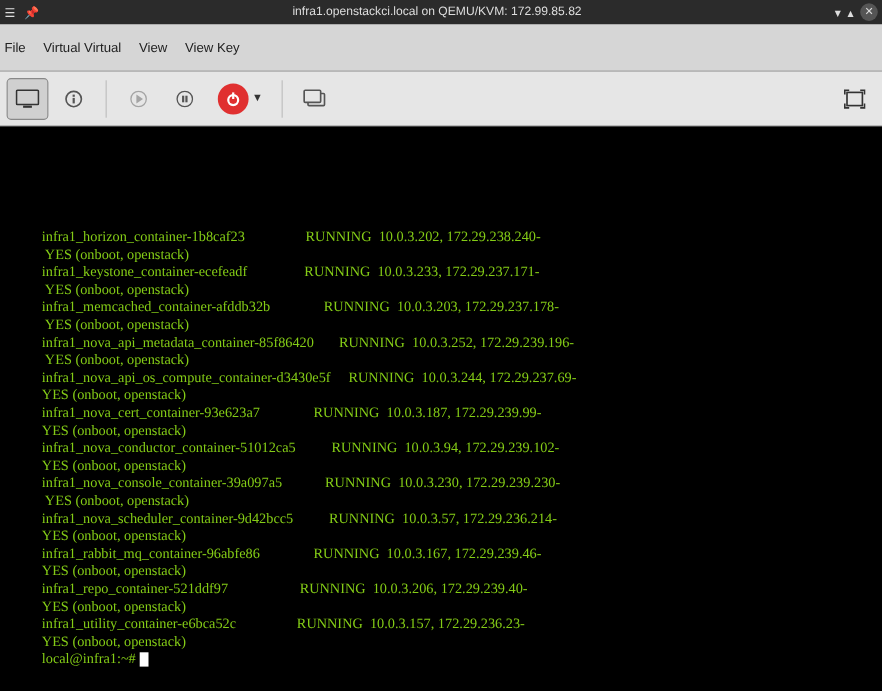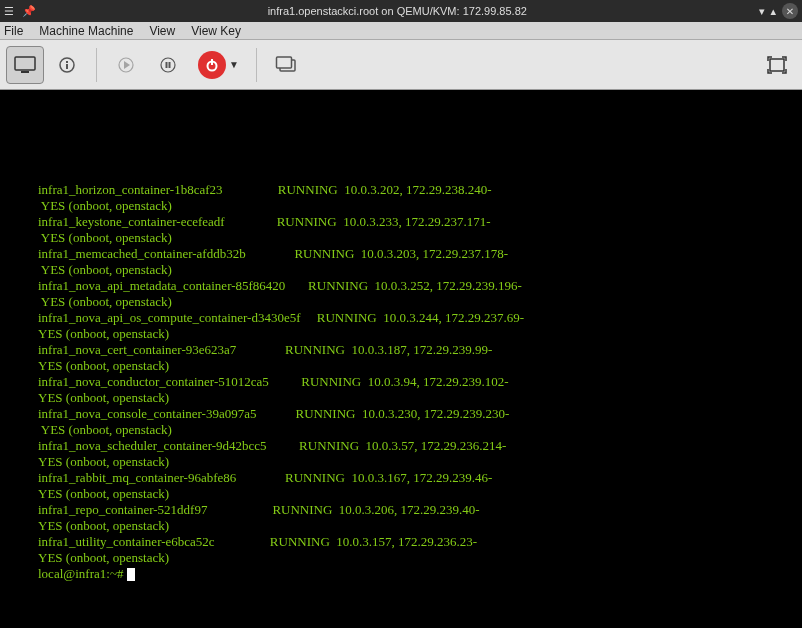--- a/index.html
+++ b/index.html
@@ -23,21 +23,21 @@
   .titlebar-right { display:flex; gap:6px; align-items:center;}
   .win-btn {
     width:16px; height:16px; border-radius:50%;
     display:flex; align-items:center; justify-content:center;
     font-size:10px; color:#ddd; cursor:pointer;
   }
   .win-close { background:#555; }
   .icon-mini { font-size:11px; color:#ddd; }
 
   .menubar {
-    height: 18px;
+    height: 43px;
     background: #d6d6d6;
     display:flex; align-items:center;
     font-size:12px;
     color:#222;
     padding: 0 4px;
     gap: 16px;
     border-bottom:1px solid #aaa;
   }
   .menubar span { cursor:pointer; }
 
@@ -87,31 +87,31 @@
   svg { display:block; }
 </style>
 </head>
 <body>
 
 <div class="titlebar">
   <div class="titlebar-left">
     <span class="icon-mini">☰</span>
     <span class="icon-mini">📌</span>
   </div>
-  <div class="titlebar-center">infra1.openstackci.root on QEMU/KVM: 172.99.85.82</div>
+  <div class="titlebar-center">infra1.openstackci.local on QEMU/KVM: 172.99.85.82</div>
   <div class="titlebar-right">
     <span class="icon-mini">▾</span>
     <span class="icon-mini">▴</span>
     <span class="win-btn win-close">✕</span>
   </div>
 </div>
 
 <div class="menubar">
   <span>File</span>
-  <span>Machine Machine</span>
+  <span>Virtual Virtual</span>
   <span>View</span>
   <span>View Key</span>
 </div>
 
 <div class="toolbar">
   <div class="tb-btn active">
     <svg width="22" height="18" viewBox="0 0 22 18">
       <rect x="1" y="1" width="20" height="13" rx="1" fill="none" stroke="#333" stroke-width="1.5"></rect>
       <rect x="7" y="15" width="8" height="2" fill="#333"></rect>
     </svg>

